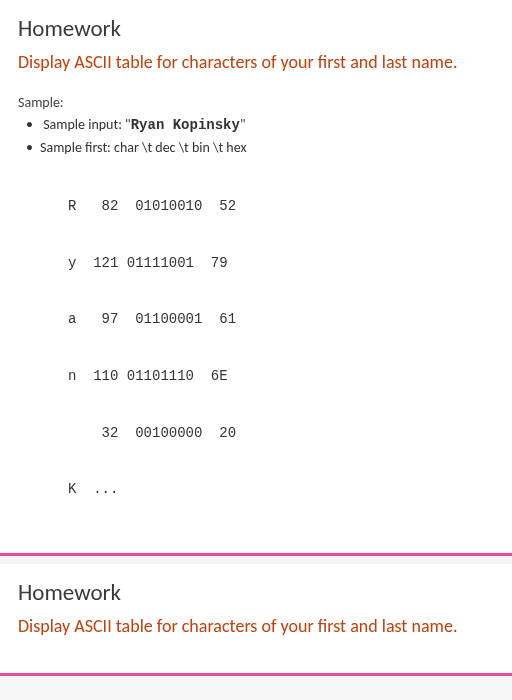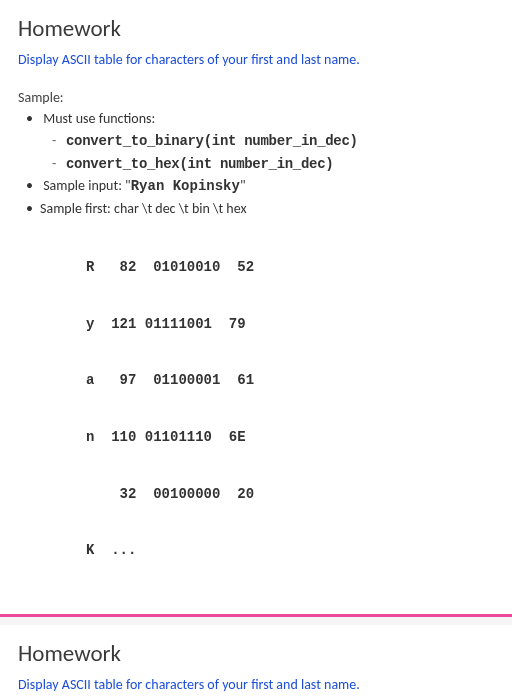--- a/index.html
+++ b/index.html
@@ -18,22 +18,22 @@
       border-bottom: 3px solid #ec4899;
       margin-bottom: 8px;
     }
     h1 {
       font-size: 23px;
       font-weight: 400;
       color: #3a3a3a;
       margin-bottom: 6px;
     }
     .subtitle {
-      font-size: 14px;
-      color: #1d4ed8;
+      font-size: 18px;
+      color: #c2410c;
       margin-bottom: 18px;
     }
     .label {
       font-size: 14px;
       color: #444;
       margin-bottom: 2px;
     }
     ul { list-style: none; padding-left: 6px; }
     ul li::before {
       content: "•";
@@ -41,44 +41,37 @@
       width: 14px;
       margin-left: -2px;
     }
     ul li { margin: 2px 0; padding-left: 4px; }
     .sublist { padding-left: 22px; }
     .sublist li::before { content: "-"; width: 14px; color: #666; }
     .code { font-family: "Courier New", monospace; font-weight: bold; letter-spacing: -0.3px; }
     .quoted { font-family: "Courier New", monospace; font-weight: bold; text-align: center; }
     .table {
       font-family: "Courier New", monospace;
-      font-weight: bold;
-      margin-left: 68px;
+      font-weight: normal;
+      margin-left: 50px;
       margin-top: 2px;
       font-size: 14px;
       line-height: 1.35;
       white-space: pre;
     }
   </style>
 </head>
 <body>
 
 <div class="section">
   <h1>Homework</h1>
   <p class="subtitle">Display ASCII  table for characters of your first and last name.</p>
 
   <p class="label">Sample:</p>
   <ul>
-    <li>
-      <span>Must use functions:</span>
-      <ul class="sublist">
-        <li><span class="code">convert_to_binary(int number_in_dec)</span></li>
-        <li><span class="code">convert_to_hex(int number_in_dec)</span></li>
-      </ul>
-    </li>
     <li>
       <span>Sample input: "</span><span class="quoted">Ryan Kopinsky</span><span>"</span>
     </li>
     <li>Sample first: char \t dec \t bin \t hex</li>
   </ul>
 
   <div class="table">
     <div>R   82  01010010  52</div>
     <div>y  121 01111001  79</div>
     <div>a   97  01100001  61</div>

